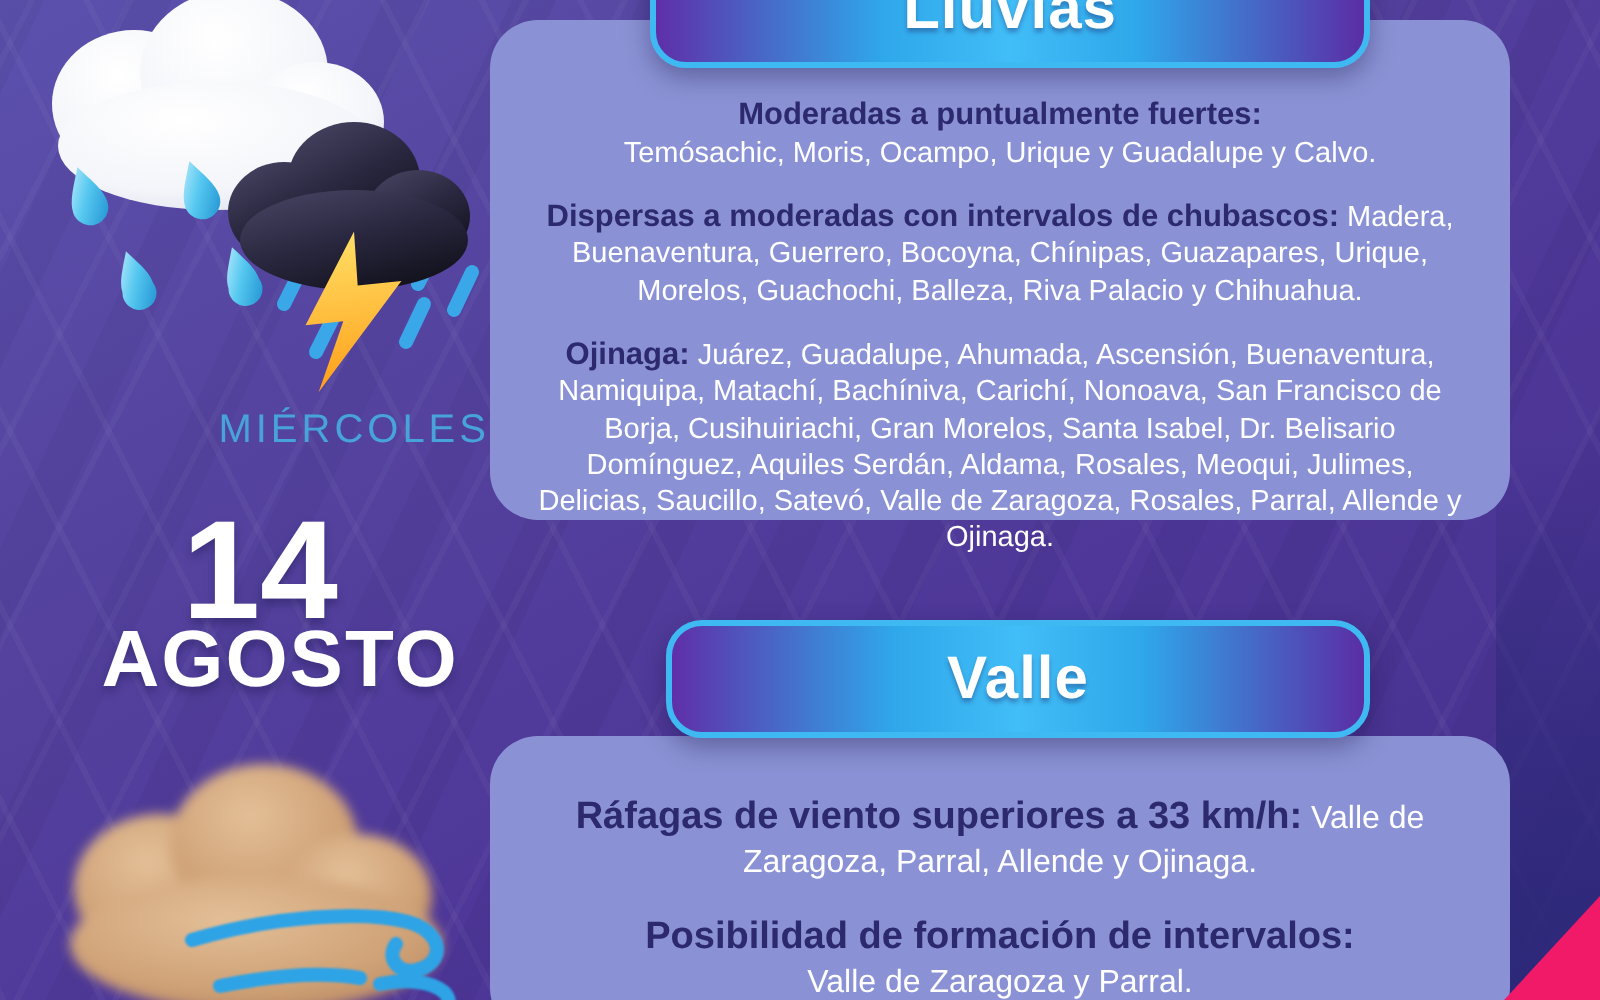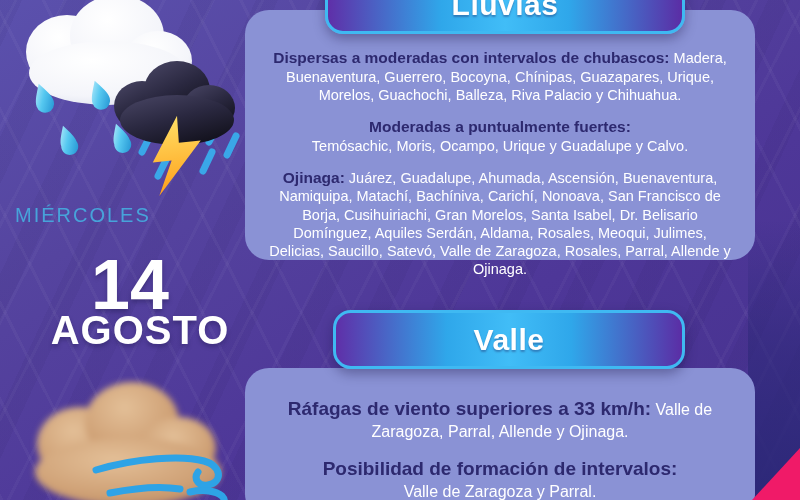--- a/index.html
+++ b/index.html
@@ -21,21 +21,21 @@
   }
   .pink-corner{
     position:absolute;right:0;bottom:0;width:48px;height:52px;z-index:8;
     clip-path:polygon(100% 0, 0 100%, 100% 100%);
   }
 
   
   .leftcol{position:absolute;left:0;top:0;width:245px;height:500px;z-index:3;}
   .icon-storm{position:absolute;left:5px;top:-6px;width:235px;height:205px;}
   .weekday{
-    position:absolute;left:15px;top:204px;width:230px;text-align:left;
+    position:absolute;left:15px;top:204px;width:230px;text-align:right;
     font-size:20px;font-weight:500;letter-spacing:2px;
   }
   .daynum{
     position:absolute;left:15px;top:250px;width:230px;text-align:center;
     font-size:70px;font-weight:bold;line-height:1;color:#ffffff;
     text-shadow:0 3px 4px rgba(25,20,70,0.35);
   }
   .month{
     position:absolute;left:25px;top:308px;width:230px;text-align:center;
     font-size:40px;font-weight:bold;letter-spacing:1px;color:#ffffff;
@@ -164,26 +164,26 @@
         <path d="M180 116 C194 113 206 115 212 120 C218 126 212 134 204 132"></path>
       </g>
     </svg>
   </div>
 
   <div class="pill pill-lluvias">
     <span class="pill-title">Lluvias</span>
   </div>
   <div class="card card-lluvias">
     <p class="small-para">
+      <span class="lbl block">Moderadas a puntualmente fuertes:</span>
+      <span class="val">Temósachic, Moris, Ocampo, Urique y Guadalupe y Calvo.</span>
+    </p>
+    <p class="small-para">
       <span class="lbl">Dispersas a moderadas con intervalos de chubascos:</span>
       <span class="val">Madera, Buenaventura, Guerrero, Bocoyna, Chínipas, Guazapares, Urique, Morelos, Guachochi, Balleza, Riva Palacio y Chihuahua.</span>
-    </p>
-    <p class="small-para">
-      <span class="lbl block">Moderadas a puntualmente fuertes:</span>
-      <span class="val">Temósachic, Moris, Ocampo, Urique y Guadalupe y Calvo.</span>
     </p>
     <p class="small-para">
       <span class="lbl">Ojinaga:</span>
       <span class="val">Juárez, Guadalupe, Ahumada, Ascensión, Buenaventura, Namiquipa, Matachí, Bachíniva, Carichí, Nonoava, San Francisco de Borja, Cusihuiriachi, Gran Morelos, Santa Isabel, Dr. Belisario Domínguez, Aquiles Serdán, Aldama, Rosales, Meoqui, Julimes, Delicias, Saucillo, Satevó, Valle de Zaragoza, Rosales, Parral, Allende y Ojinaga.</span>
     </p>
   </div>
 
   <div class="pill pill-viento">
     <span class="pill-title">Valle</span>
   </div>

